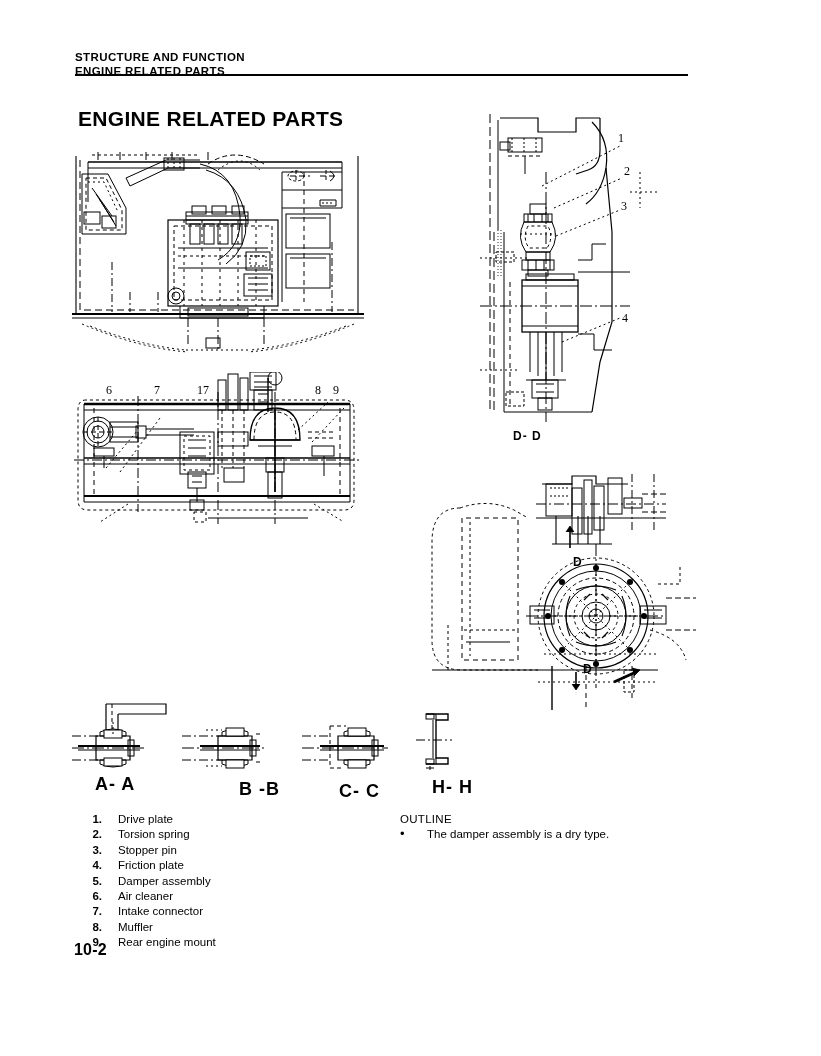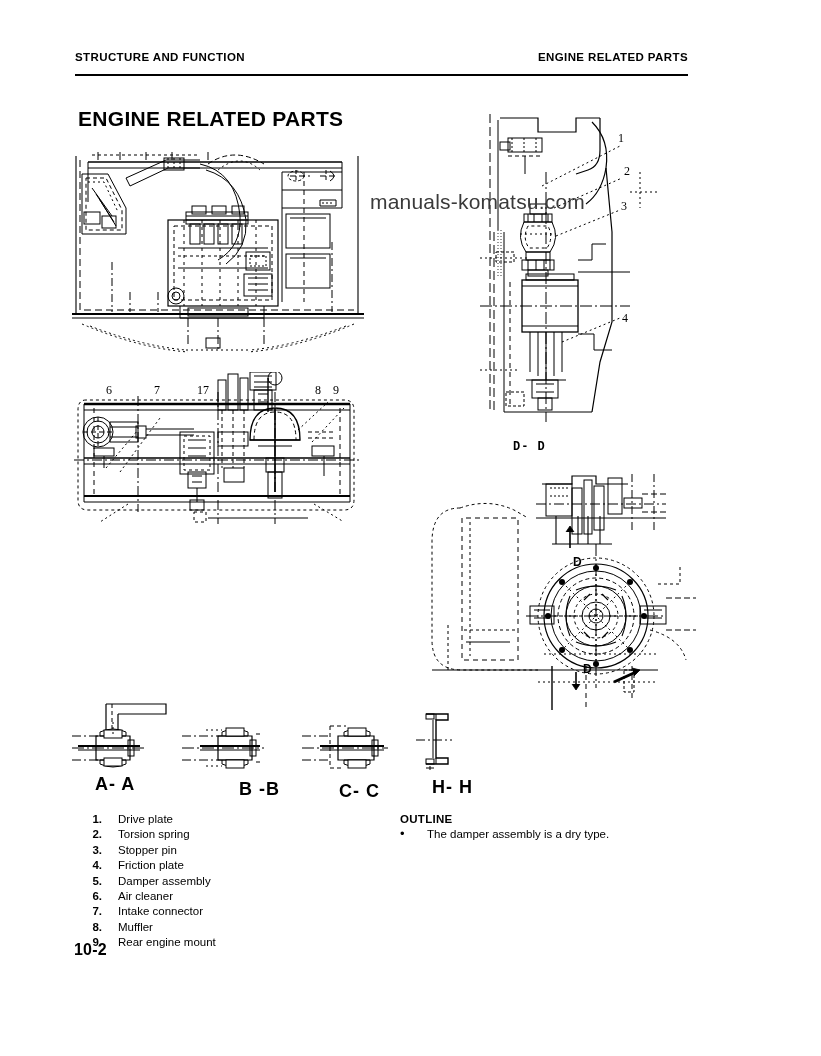--- a/index.html
+++ b/index.html
@@ -23,20 +23,21 @@
   #page-header {
     position: absolute;
     left: 75px;
     top: 50px;
     width: 613px;
     height: 24px;
     border-bottom: 2px solid #000;
     display: flex;
     justify-content: space-between;
     align-items: flex-start;
+    flex-direction: column;
   }
   .hdr-text {
     font-size: 11.5px;
     font-weight: bold;
     letter-spacing: 0.4px;
     line-height: 14px;
   }
 
   
   #section-title {
@@ -77,21 +78,21 @@
     position: absolute;
     font-size: 18px;
     font-weight: bold;
     letter-spacing: 1px;
     white-space: nowrap;
   }
   #label-aa { left: 95px;  top: 774px; }
   #label-bb { left: 219px; top: 779px; margin-left: 20px; }
   #label-cc { left: 339px; top: 781px; }
   #label-hh { left: 432px; top: 777px; }
-  #label-dd { left: 513px; top: 440px; font-size: 12px; font-family: Liberation Mono, monospace; }
+  #label-dd { left: 513px; top: 429px; font-size: 12px; }
 
   
   .callout {
     position: absolute;
     font-size: 12px;
     font-family: "Liberation Serif", serif;
     color: #000;
   }
 
   
@@ -117,21 +118,21 @@
 
   
   #outline-block {
     position: absolute;
     left: 400px;
     top: 812px;
     width: 330px;
   }
   #outline-heading {
     font-size: 11.5px;
-    font-weight: bold;
+    font-weight: normal;
     letter-spacing: 0.3px;
     line-height: 15px;
   }
   .outline-row {
     display: flex;
     font-size: 11.5px;
     line-height: 15.4px;
   }
   .outline-bullet {
     width: 10px;
@@ -627,21 +628,20 @@
         </g>
       </g>
     </svg>
   </div>
 
   <div class="sec-label" id="label-aa">A- A</div>
   <div class="sec-label" id="label-bb">B -B</div>
   <div class="sec-label" id="label-cc">C- C</div>
   <div class="sec-label" id="label-hh">H- H</div>
 
-  <div id="watermark">manuals-komatsu.com</div>
 
   <div id="parts-list">
     <div class="part-row">
       <span class="part-num">1.</span>
       <span class="part-name">Drive plate</span>
     </div>
     <div class="part-row">
       <span class="part-num">2.</span>
       <span class="part-name">Torsion spring</span>
     </div>

